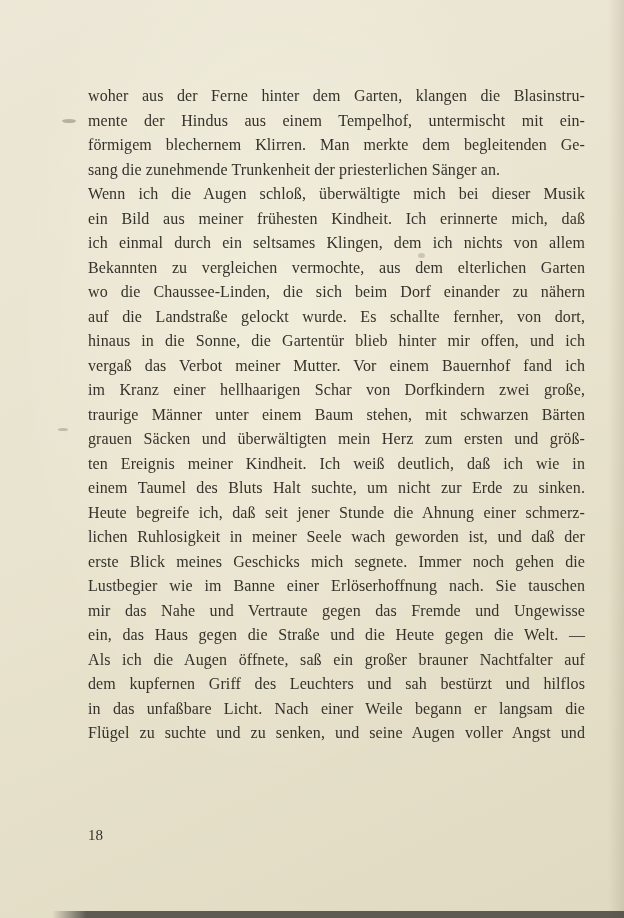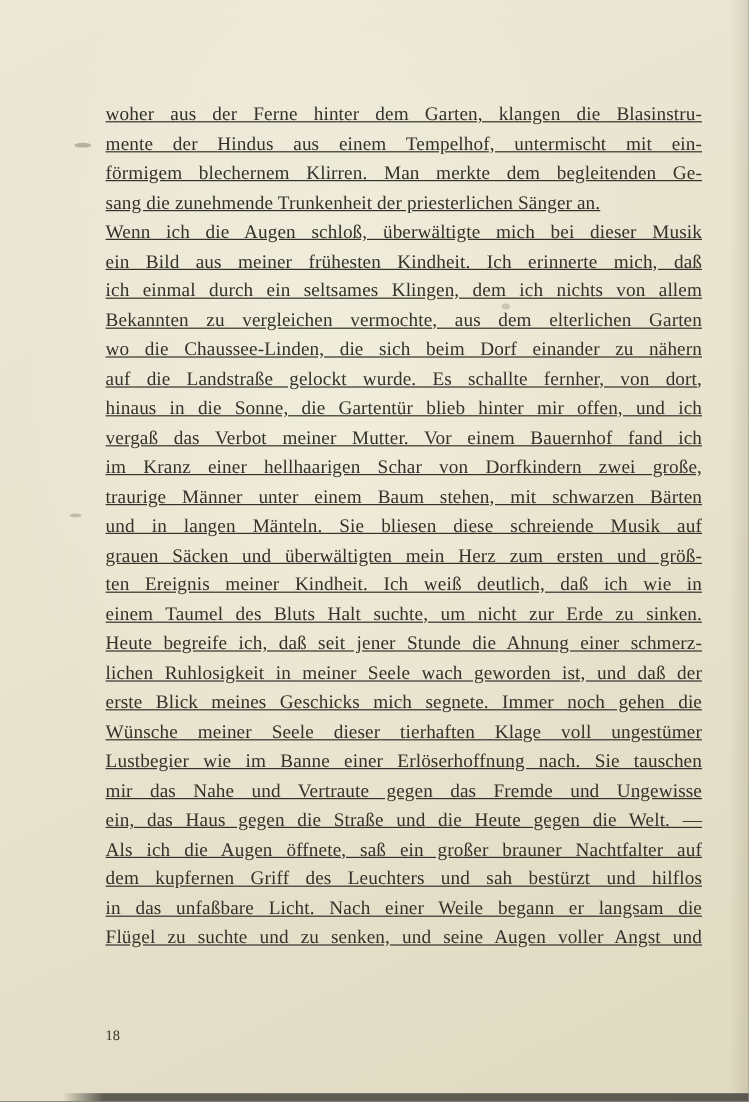--- a/index.html
+++ b/index.html
@@ -40,30 +40,29 @@
     line-height: 24.5px;
     color: #34322b;
     letter-spacing: 0.1px;
   }
   .line {
     text-align: justify;
     text-align-last: justify;
     white-space: normal;
     height: 24.5px;
     overflow: visible;
-    text-decoration: underline;
   }
   .line.short {
     text-align-last: left;
   }
   .page-number {
     position: absolute;
     left: 88px;
-    top: 856px;
-    font-size: 12px;
+    top: 827px;
+    font-size: 15px;
     color: #34322b;
   }
   .smudge {
     position: absolute;
     border-radius: 50%;
     pointer-events: none;
   }
   .smudge-1 { left: 62px; top: 119px; width: 14px; height: 4px; background: rgba(115,110,95,0.45); }
   .smudge-2 { left: 58px; top: 428px; width: 10px; height: 3px; background: rgba(115,110,95,0.35); }
   .smudge-3 { left: 418px; top: 253px; width: 7px; height: 5px; background: rgba(125,118,100,0.30); }
@@ -81,28 +80,26 @@
     <div class="line">Wenn ich die Augen schloß, überwältigte mich bei dieser Musik</div>
     <div class="line">ein Bild aus meiner frühesten Kindheit. Ich erinnerte mich, daß</div>
     <div class="line">ich einmal durch ein seltsames Klingen, dem ich nichts von allem</div>
     <div class="line">Bekannten zu vergleichen vermochte, aus dem elterlichen Garten</div>
     <div class="line">wo die Chaussee-Linden, die sich beim Dorf einander zu nähern</div>
     <div class="line">auf die Landstraße gelockt wurde. Es schallte fernher, von dort,</div>
     <div class="line">hinaus in die Sonne, die Gartentür blieb hinter mir offen, und ich</div>
     <div class="line">vergaß das Verbot meiner Mutter. Vor einem Bauernhof fand ich</div>
     <div class="line">im Kranz einer hellhaarigen Schar von Dorfkindern zwei große,</div>
     <div class="line">traurige Männer unter einem Baum stehen, mit schwarzen Bärten</div>
-    <div class="line">und in langen Mänteln. Sie bliesen diese schreiende Musik auf</div>
     <div class="line">grauen Säcken und überwältigten mein Herz zum ersten und größ-</div>
     <div class="line">ten Ereignis meiner Kindheit. Ich weiß deutlich, daß ich wie in</div>
     <div class="line">einem Taumel des Bluts Halt suchte, um nicht zur Erde zu sinken.</div>
     <div class="line">Heute begreife ich, daß seit jener Stunde die Ahnung einer schmerz-</div>
     <div class="line">lichen Ruhlosigkeit in meiner Seele wach geworden ist, und daß der</div>
     <div class="line">erste Blick meines Geschicks mich segnete. Immer noch gehen die</div>
-    <div class="line">Wünsche meiner Seele dieser tierhaften Klage voll ungestümer</div>
     <div class="line">Lustbegier wie im Banne einer Erlöserhoffnung nach. Sie tauschen</div>
     <div class="line">mir das Nahe und Vertraute gegen das Fremde und Ungewisse</div>
     <div class="line">ein, das Haus gegen die Straße und die Heute gegen die Welt. —</div>
     <div class="line">Als ich die Augen öffnete, saß ein großer brauner Nachtfalter auf</div>
     <div class="line">dem kupfernen Griff des Leuchters und sah bestürzt und hilflos</div>
     <div class="line">in das unfaßbare Licht. Nach einer Weile begann er langsam die</div>
     <div class="line">Flügel zu suchte und zu senken, und seine Augen voller Angst und</div>
   </div>
 
   <div class="page-number" style="color: rgb(52, 50, 43);">18</div>

